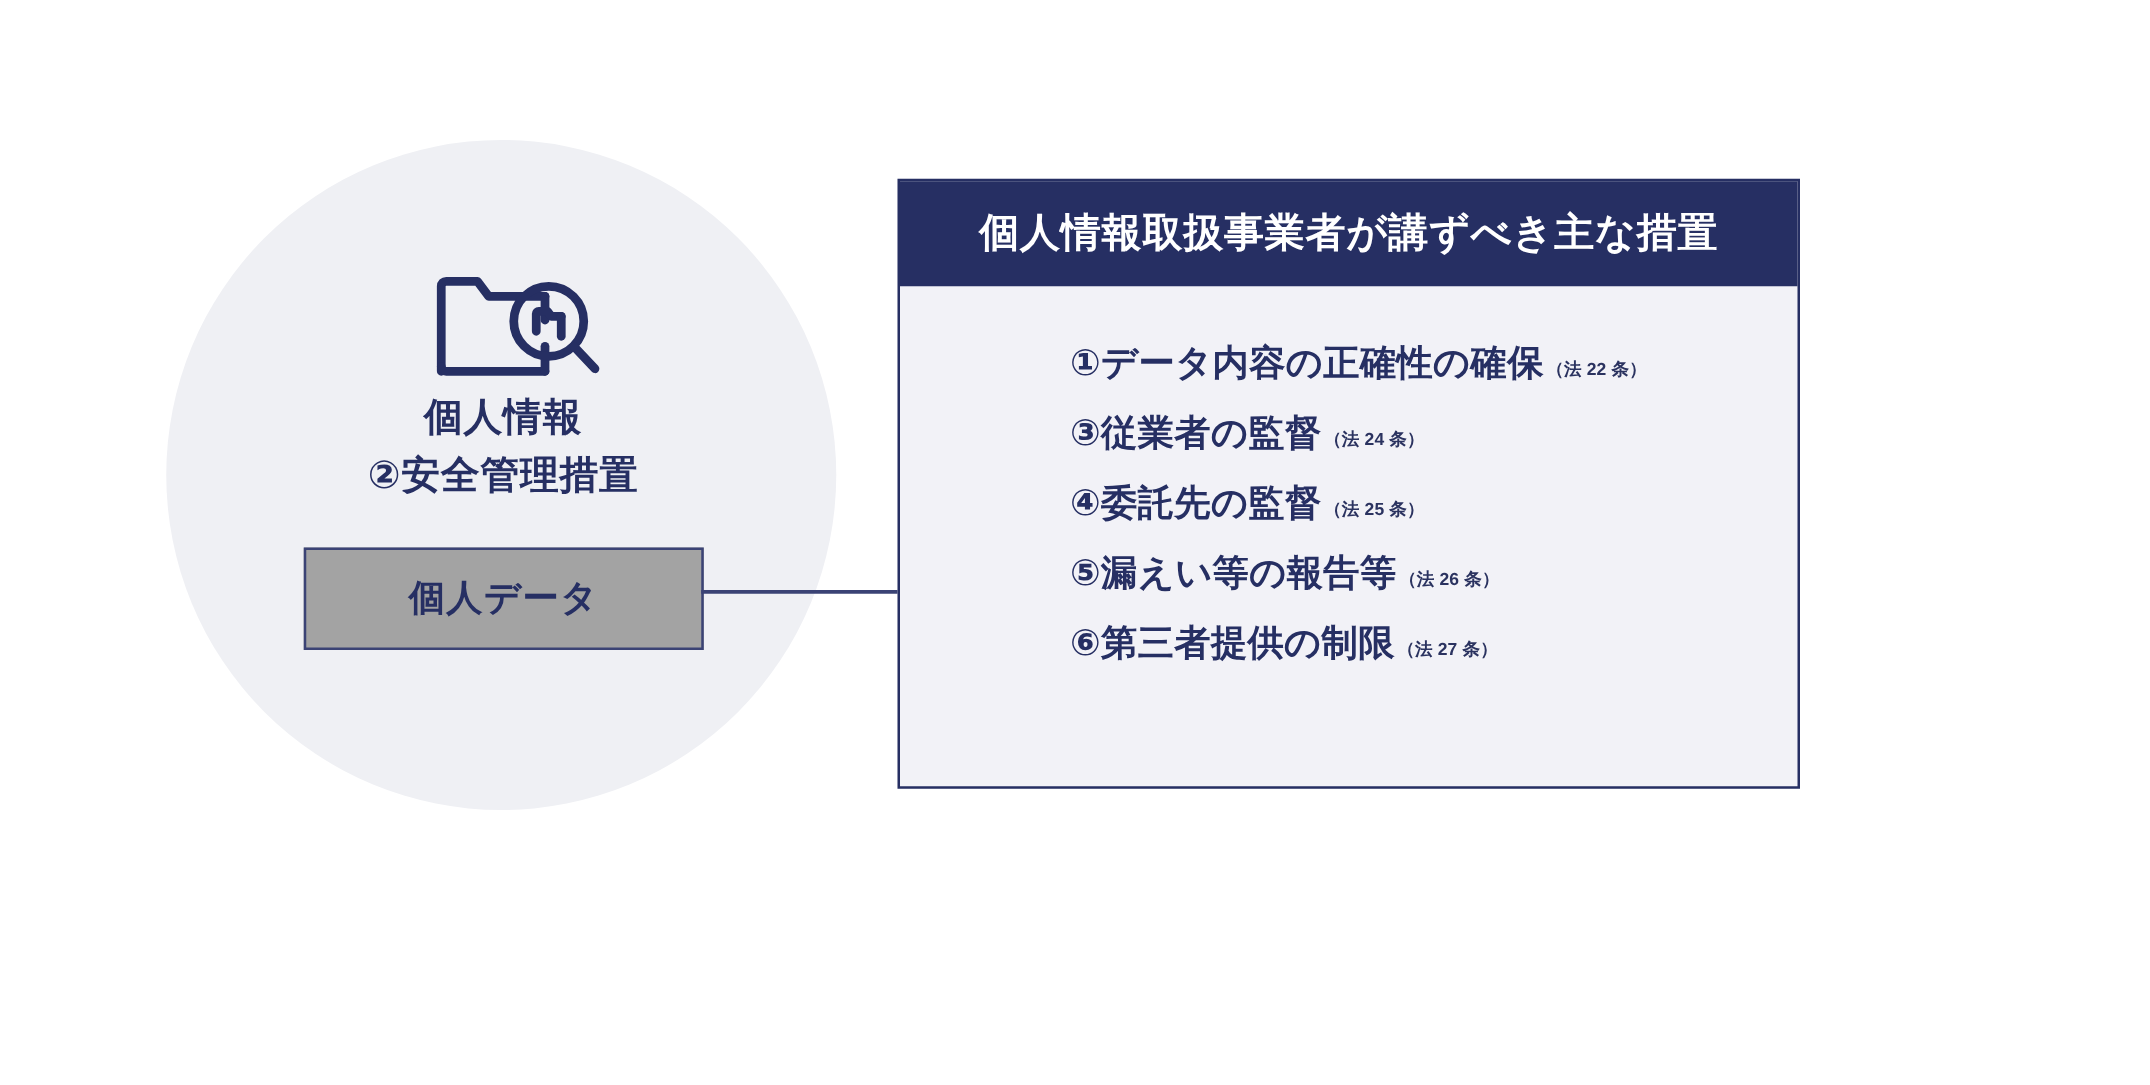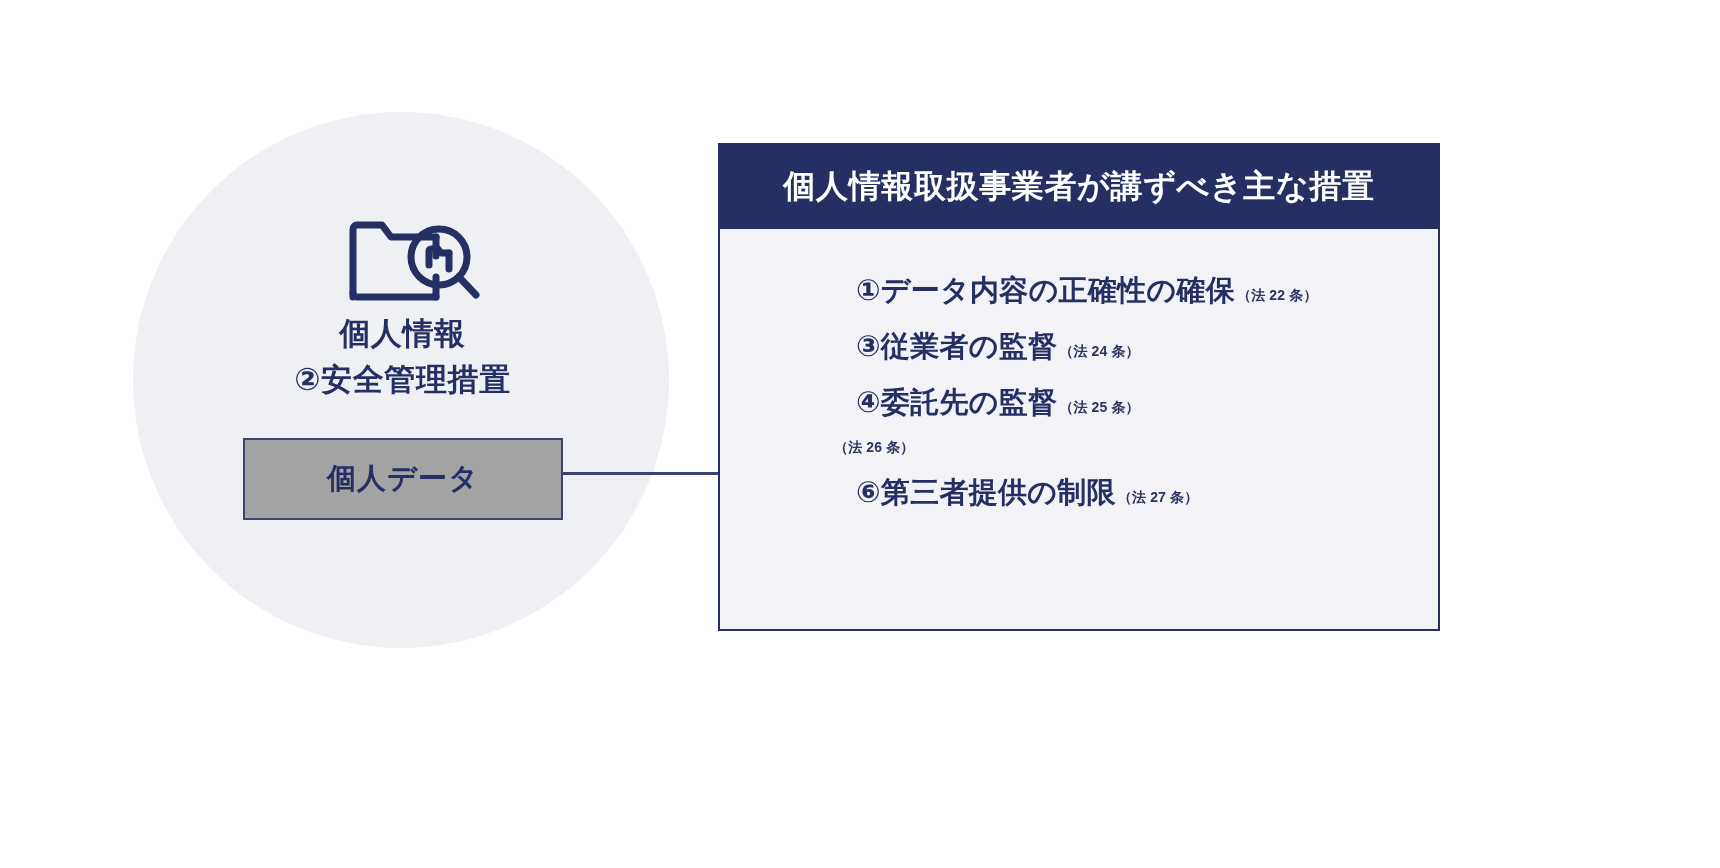--- a/index.html
+++ b/index.html
@@ -206,20 +206,21 @@
         <span class="measure-title">③従業者の監督</span>
         <span class="measure-ref">（法 24 条）</span>
       </div>
 
       <div class="measure-item">
         <span class="measure-title">④委託先の監督</span>
         <span class="measure-ref">（法 25 条）</span>
       </div>
 
       <div class="measure-item">
+        <span class="measure-title">⑤漏えい等の報告等</span>
         <span class="measure-ref">（法 26 条）</span>
       </div>
 
       <div class="measure-item">
         <span class="measure-title">⑥第三者提供の制限</span>
         <span class="measure-ref">（法 27 条）</span>
       </div>
 
     </div>
   </div>

